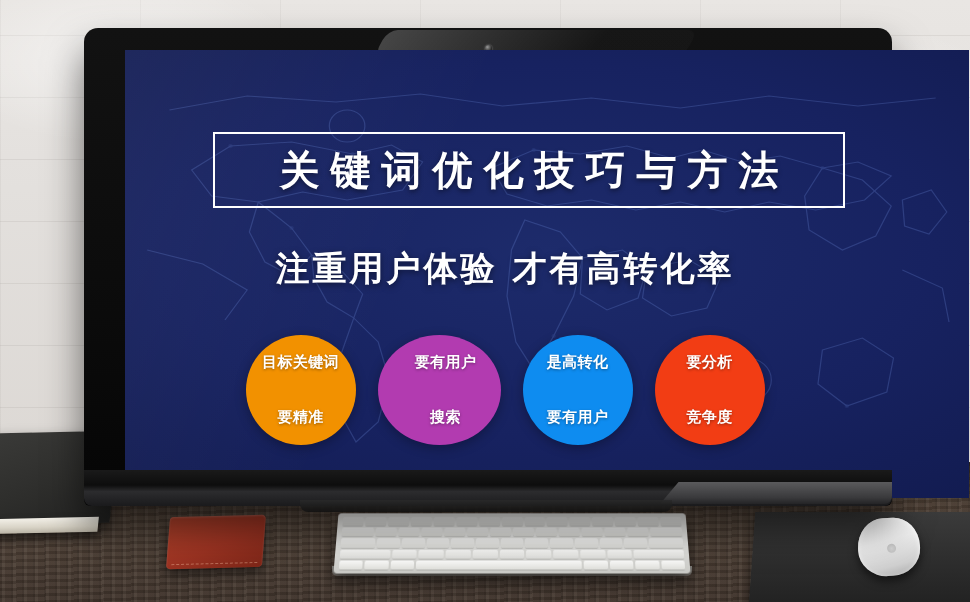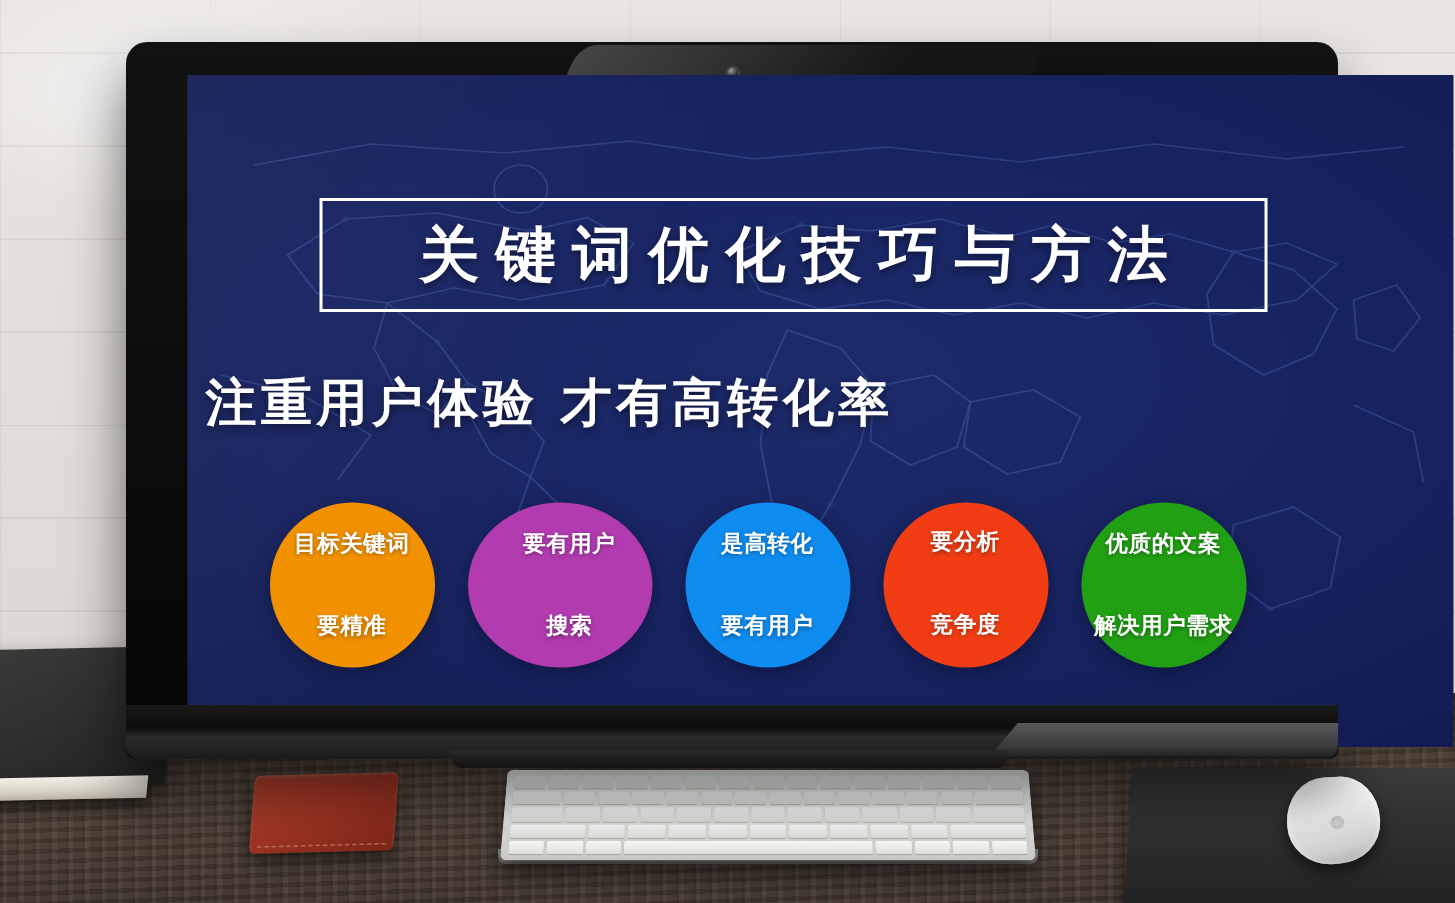--- a/index.html
+++ b/index.html
@@ -181,21 +181,21 @@
     border:2.5px solid #ffffff;box-sizing:border-box;
     display:flex;align-items:center;justify-content:center;
   }
   .title-text{
     color:#ffffff;font-size:40px;font-weight:bold;
     letter-spacing:11px;text-indent:11px;
     text-shadow:0 2px 5px rgba(0,0,0,.45);
     white-space:nowrap;line-height:1;
   }
   .subtitle{
-    position:absolute;left:12px;top:196px;width:760px;
+    position:absolute;left:0;top:196px;width:760px;text-align:center;
     color:#ffffff;font-size:34px;font-weight:bold;letter-spacing:3px;
     text-shadow:0 2px 6px rgba(0,0,0,.5);white-space:nowrap;
   }
 
   
   .circles{
     position:absolute;left:0;top:270px;width:760px;height:140px;
     display:flex;align-items:center;justify-content:center;gap:22px;
   }
   .circle{
@@ -354,28 +354,24 @@
           <span>要精准</span>
         </div>
         <div class="circle" style="background:#b23bb0;padding-left:13px;">
           <span>要有用户</span>
           <span>搜索</span>
         </div>
         <div class="circle" style="background:#0e8cf0;">
           <span>是高转化</span>
           <span>要有用户</span>
         </div>
-        <div class="circle" style="background:#f23d14;font-family:Liberation Serif, serif;">
+        <div class="circle" style="background:#f23d14;">
           <span>要分析</span>
           <span>竞争度</span>
         </div>
-        <div class="circle" style="background:#22a014;">
-          <span>优质的文案</span>
-          <span>解决用户需求</span>
-        </div>
       </div>
 
     </div>
   </div>
 
   <div class="monitor-chin"></div>
   <div class="chin-metal"></div>
   <div class="stand-foot"></div>
 
 </div>

